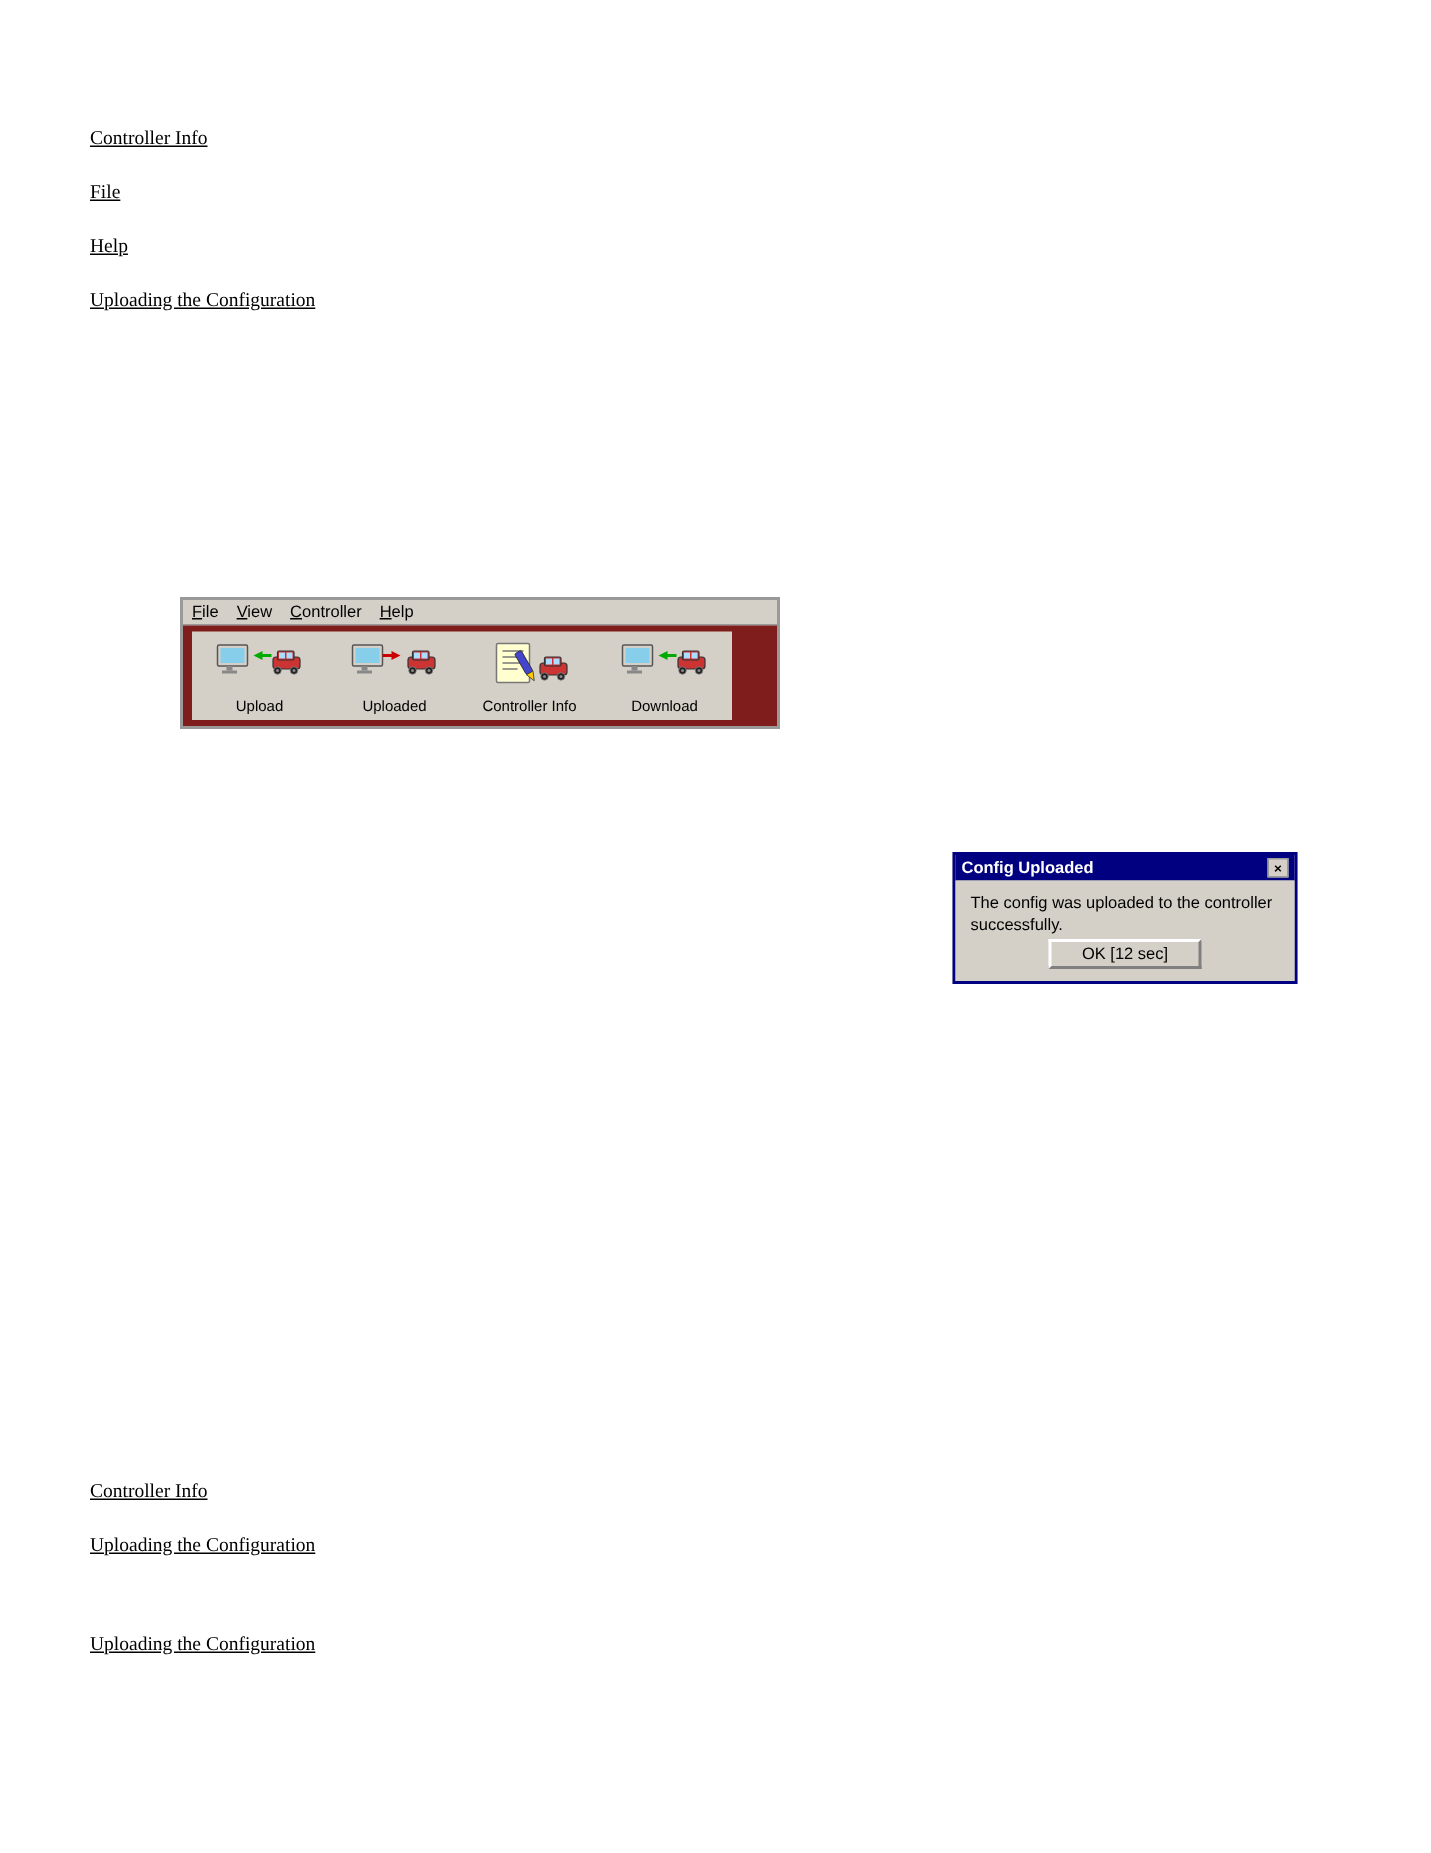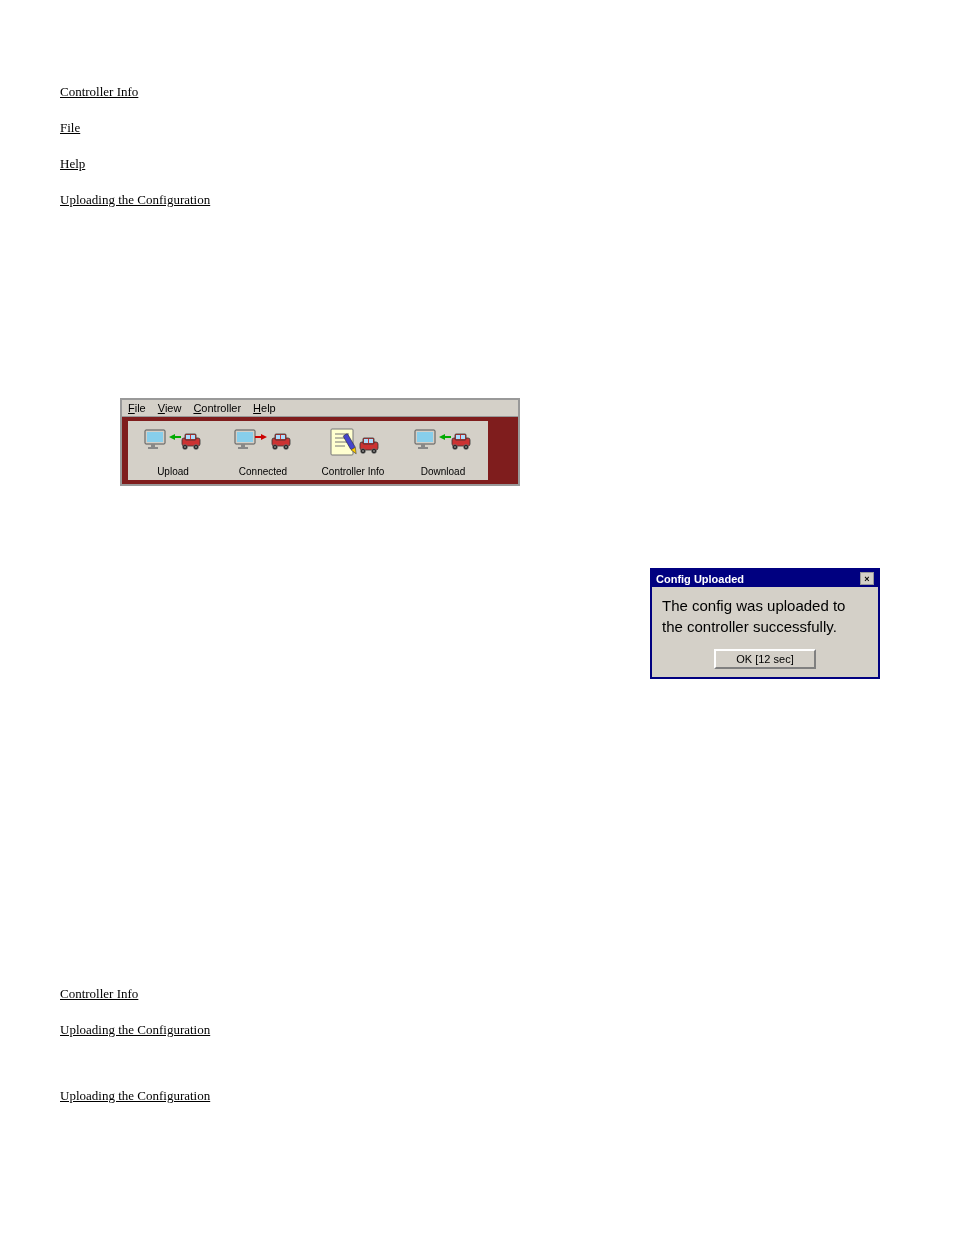--- a/index.html
+++ b/index.html
@@ -86,21 +86,21 @@
     .icon-area {
       width: 60px;
       height: 38px;
       position: relative;
     }
 
     
     .dialog-box {
       position: absolute;
       top: 568px;
-      left: 650px;
+      left: 635px;
       width: 230px;
       background: #d4d0c8;
       border: 2px solid #000080;
       font-family: Arial, sans-serif;
       font-size: 11px;
     }
 
     .dialog-titlebar {
       background: #000080;
       color: #ffffff;
@@ -125,22 +125,22 @@
       justify-content: center;
       font-weight: bold;
     }
 
     .dialog-body {
       padding: 8px 10px;
       background: #d4d0c8;
     }
 
     .dialog-message {
-      font-size: 15px;
-      margin-bottom: 12px;
+      font-size: 11px;
+      margin-bottom: 0;
       color: #000;
       line-height: 1.4;
     }
 
     .dialog-btn-area {
       display: flex;
       justify-content: center;
     }
 
     .dialog-ok-btn {
@@ -230,21 +230,21 @@
               <rect x="4" y="4" width="11" height="6" rx="1" fill="#cc3333" stroke="#333" stroke-width="0.8"></rect>
               <rect x="5" y="5" width="4" height="4" fill="#aaddff"></rect>
               <rect x="10" y="5" width="4" height="4" fill="#aaddff"></rect>
               <circle cx="4" cy="17" r="2.5" fill="#222" stroke="#888" stroke-width="0.5"></circle>
               <circle cx="4" cy="17" r="1" fill="#888"></circle>
               <circle cx="15" cy="17" r="2.5" fill="#222" stroke="#888" stroke-width="0.5"></circle>
               <circle cx="15" cy="17" r="1" fill="#888"></circle>
             </g>
           </svg>
         </div>
-        <span class="toolbar-btn-label">Connected</span>
+        <span class="toolbar-btn-label">Uploaded</span>
       </div>
 
       <div class="toolbar-btn">
         <div class="icon-area">
           <svg width="60" height="38" viewBox="0 0 60 38">
 
             <rect x="8" y="3" width="22" height="26" rx="1" fill="#ffffd0" stroke="#777" stroke-width="1"></rect>
             <line x1="12" y1="8" x2="26" y2="8" stroke="#777" stroke-width="1"></line>
             <line x1="12" y1="12" x2="26" y2="12" stroke="#777" stroke-width="1"></line>
             <line x1="12" y1="16" x2="26" y2="16" stroke="#777" stroke-width="1"></line>

